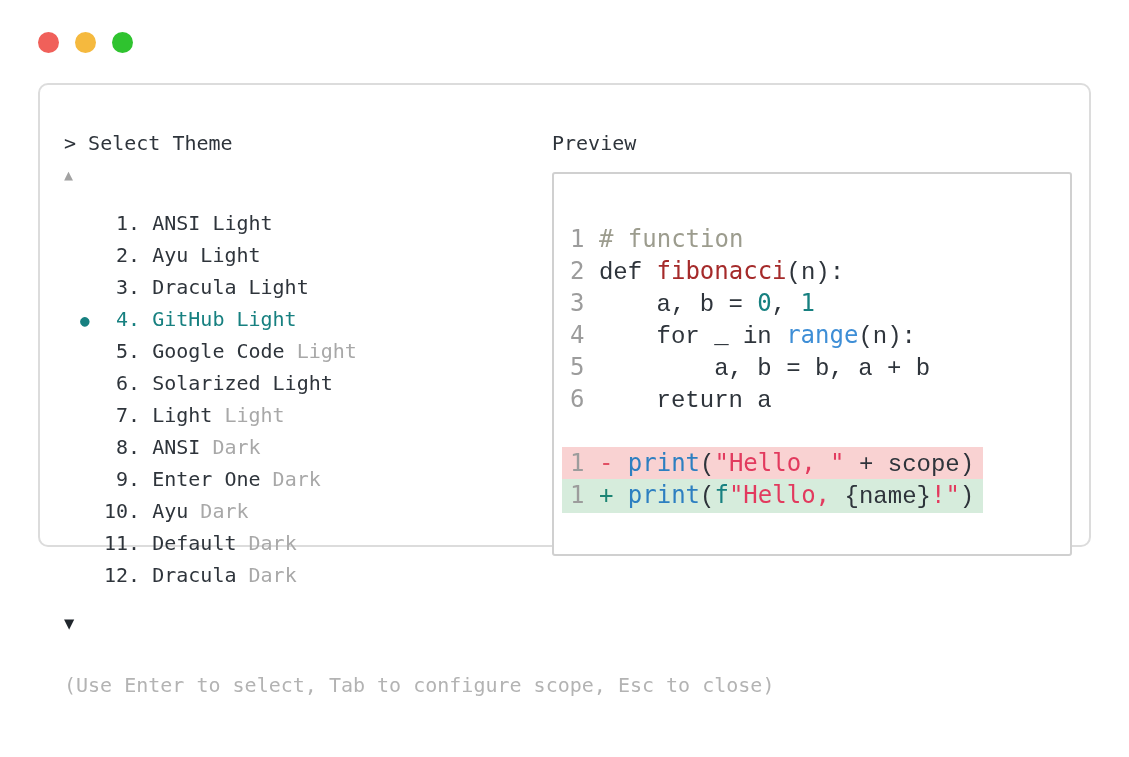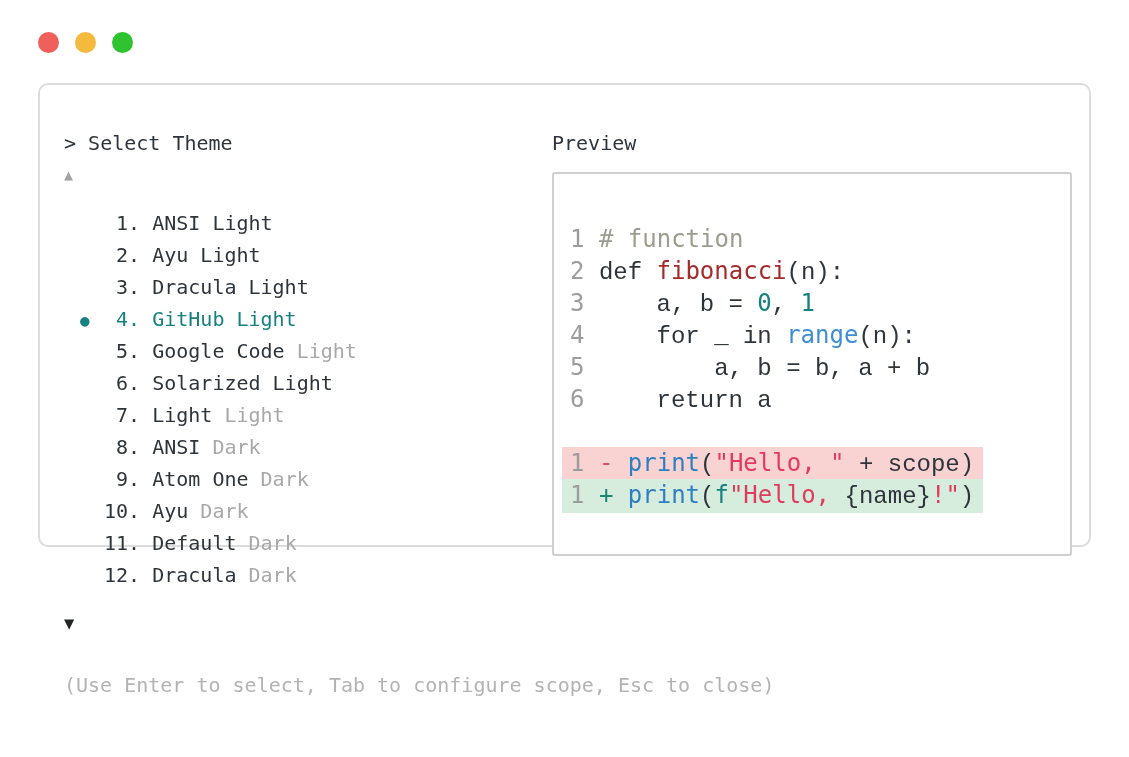--- a/index.html
+++ b/index.html
@@ -84,21 +84,21 @@
       <div class="scroll-row scroll-up">▲</div>
       <ul id="theme-list">
           <li class="theme-item"><span class="marker"></span><span class="num"> 1. </span><span class="nm">ANSI Light</span></li>
           <li class="theme-item"><span class="marker"></span><span class="num"> 2. </span><span class="nm">Ayu Light</span></li>
           <li class="theme-item"><span class="marker"></span><span class="num"> 3. </span><span class="nm">Dracula Light</span></li>
           <li class="theme-item selected"><span class="marker">●</span><span class="num"> 4. </span><span class="nm">GitHub Light</span></li>
           <li class="theme-item"><span class="marker"></span><span class="num"> 5. </span><span class="nm">Google Code</span> <span class="muted">Light</span></li>
           <li class="theme-item"><span class="marker"></span><span class="num"> 6. </span><span class="nm">Solarized Light</span></li>
           <li class="theme-item"><span class="marker"></span><span class="num"> 7. </span><span class="nm">Light</span> <span class="muted">Light</span></li>
           <li class="theme-item"><span class="marker"></span><span class="num"> 8. </span><span class="nm">ANSI</span> <span class="muted">Dark</span></li>
-          <li class="theme-item"><span class="marker"></span><span class="num"> 9. </span><span class="nm">Atom One</span> <span class="muted">Dark</span></li>
+          <li class="theme-item"><span class="marker"></span><span class="num"> 9. </span><span class="nm">Enter One</span> <span class="muted">Dark</span></li>
           <li class="theme-item"><span class="marker"></span><span class="num">10. </span><span class="nm">Ayu</span> <span class="muted">Dark</span></li>
           <li class="theme-item"><span class="marker"></span><span class="num">11. </span><span class="nm">Default</span> <span class="muted">Dark</span></li>
           <li class="theme-item"><span class="marker"></span><span class="num">12. </span><span class="nm">Dracula</span> <span class="muted">Dark</span></li>
         </ul>
       <div class="scroll-row scroll-down">▼</div>
       <div class="help">(Use Enter to select, Tab to configure scope, Esc to close)</div>
     </div>
     <div class="right">
       <div class="preview-title">Preview</div>
       <div class="preview-box" id="preview-code">

